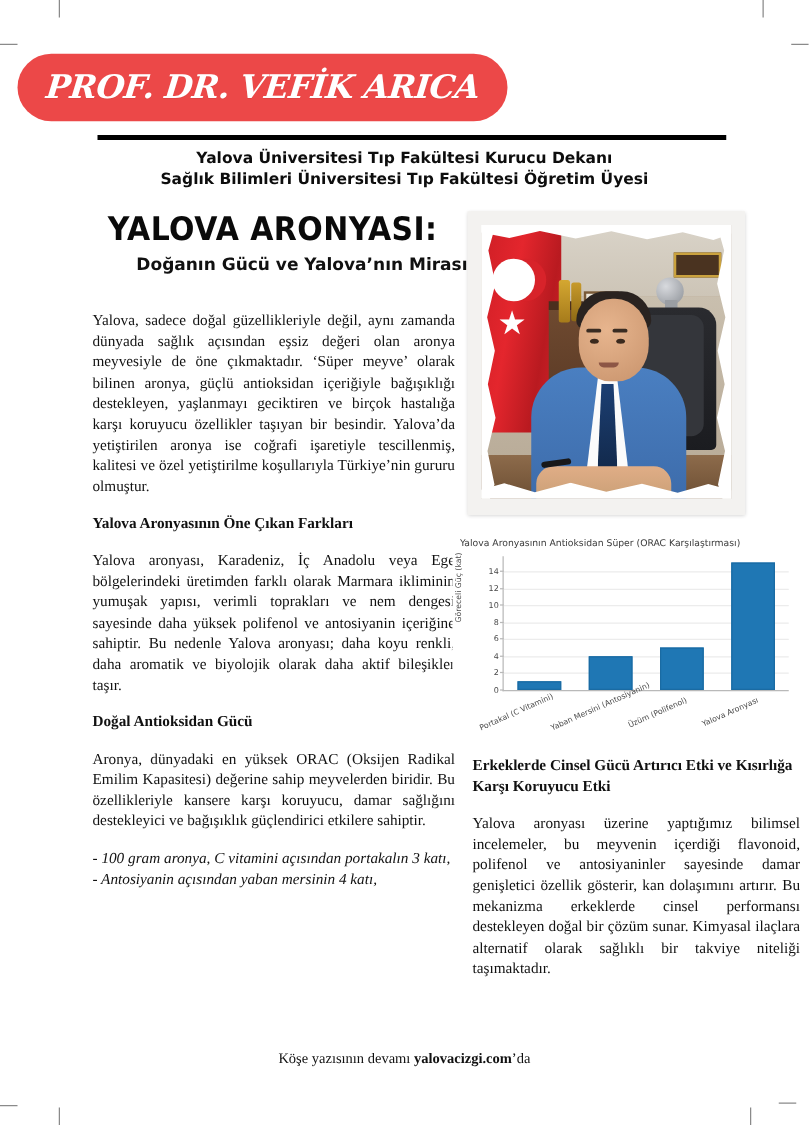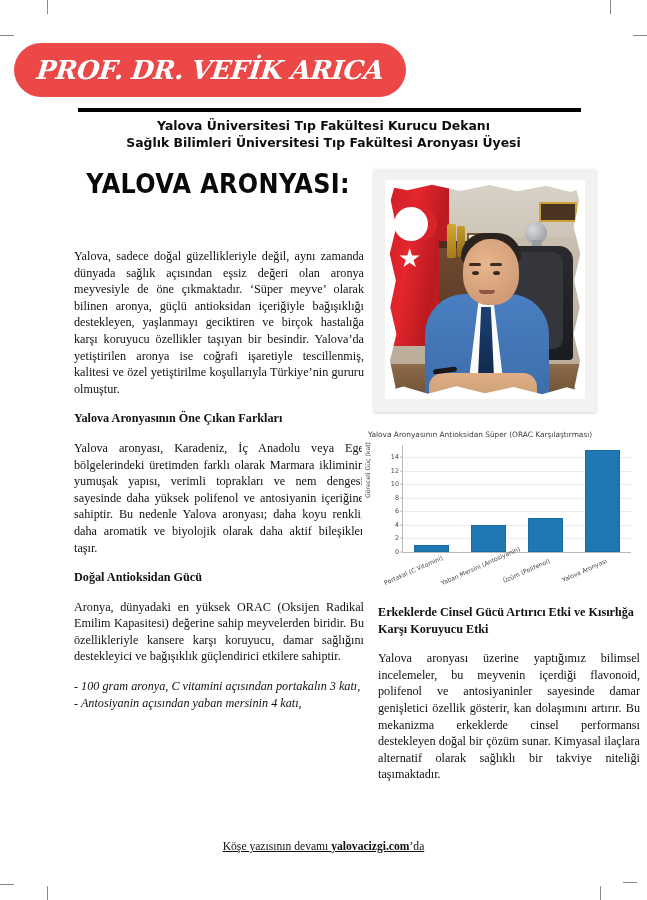--- a/index.html
+++ b/index.html
@@ -292,21 +292,20 @@
   }
 
   
   #footer {
     position: absolute;
     left: 0; top: 840px;
     width: 647px;
     text-align: center;
     font-size: 11.6px;
     color: #111111;
-    text-decoration: underline;
   }
   #footer b { font-weight: 700; }
 </style>
 </head>
 <body>
 
 <div id="page">
 
   <div class="crop h" style="left:0px;  top:35px;"></div>
   <div class="crop v" style="left:47px; top:0px;"></div>
@@ -320,25 +319,26 @@
   <div id="banner-wrap">
     <div id="banner">
       <span id="banner-title">PROF. DR. VEFİK ARICA</span>
     </div>
   </div>
 
   <div id="rule"></div>
 
   <div id="subtitles">
     <div>Yalova Üniversitesi Tıp Fakültesi Kurucu Dekanı</div>
-    <div>Sağlık Bilimleri Üniversitesi Tıp Fakültesi Aronyası Üyesi</div>
+    <div>Sağlık Bilimleri Üniversitesi Tıp Fakültesi Öğretim Üyesi</div>
   </div>
 
   <div id="headline">
     <div id="headline-main">YALOVA ARONYASI:</div>
+    <div id="headline-sub">Doğanın Gücü ve Yalova’nın Mirası</div>
   </div>
 
   <div id="photo">
     <div id="photo-frame"></div>
     <div id="photo-inner">
       <div class="pi wall-top"></div>
       <div class="pi wall-bot"></div>
       <div class="pi flag">
         <div class="pi flag-moon"></div>
         <div class="pi flag-star"></div>

